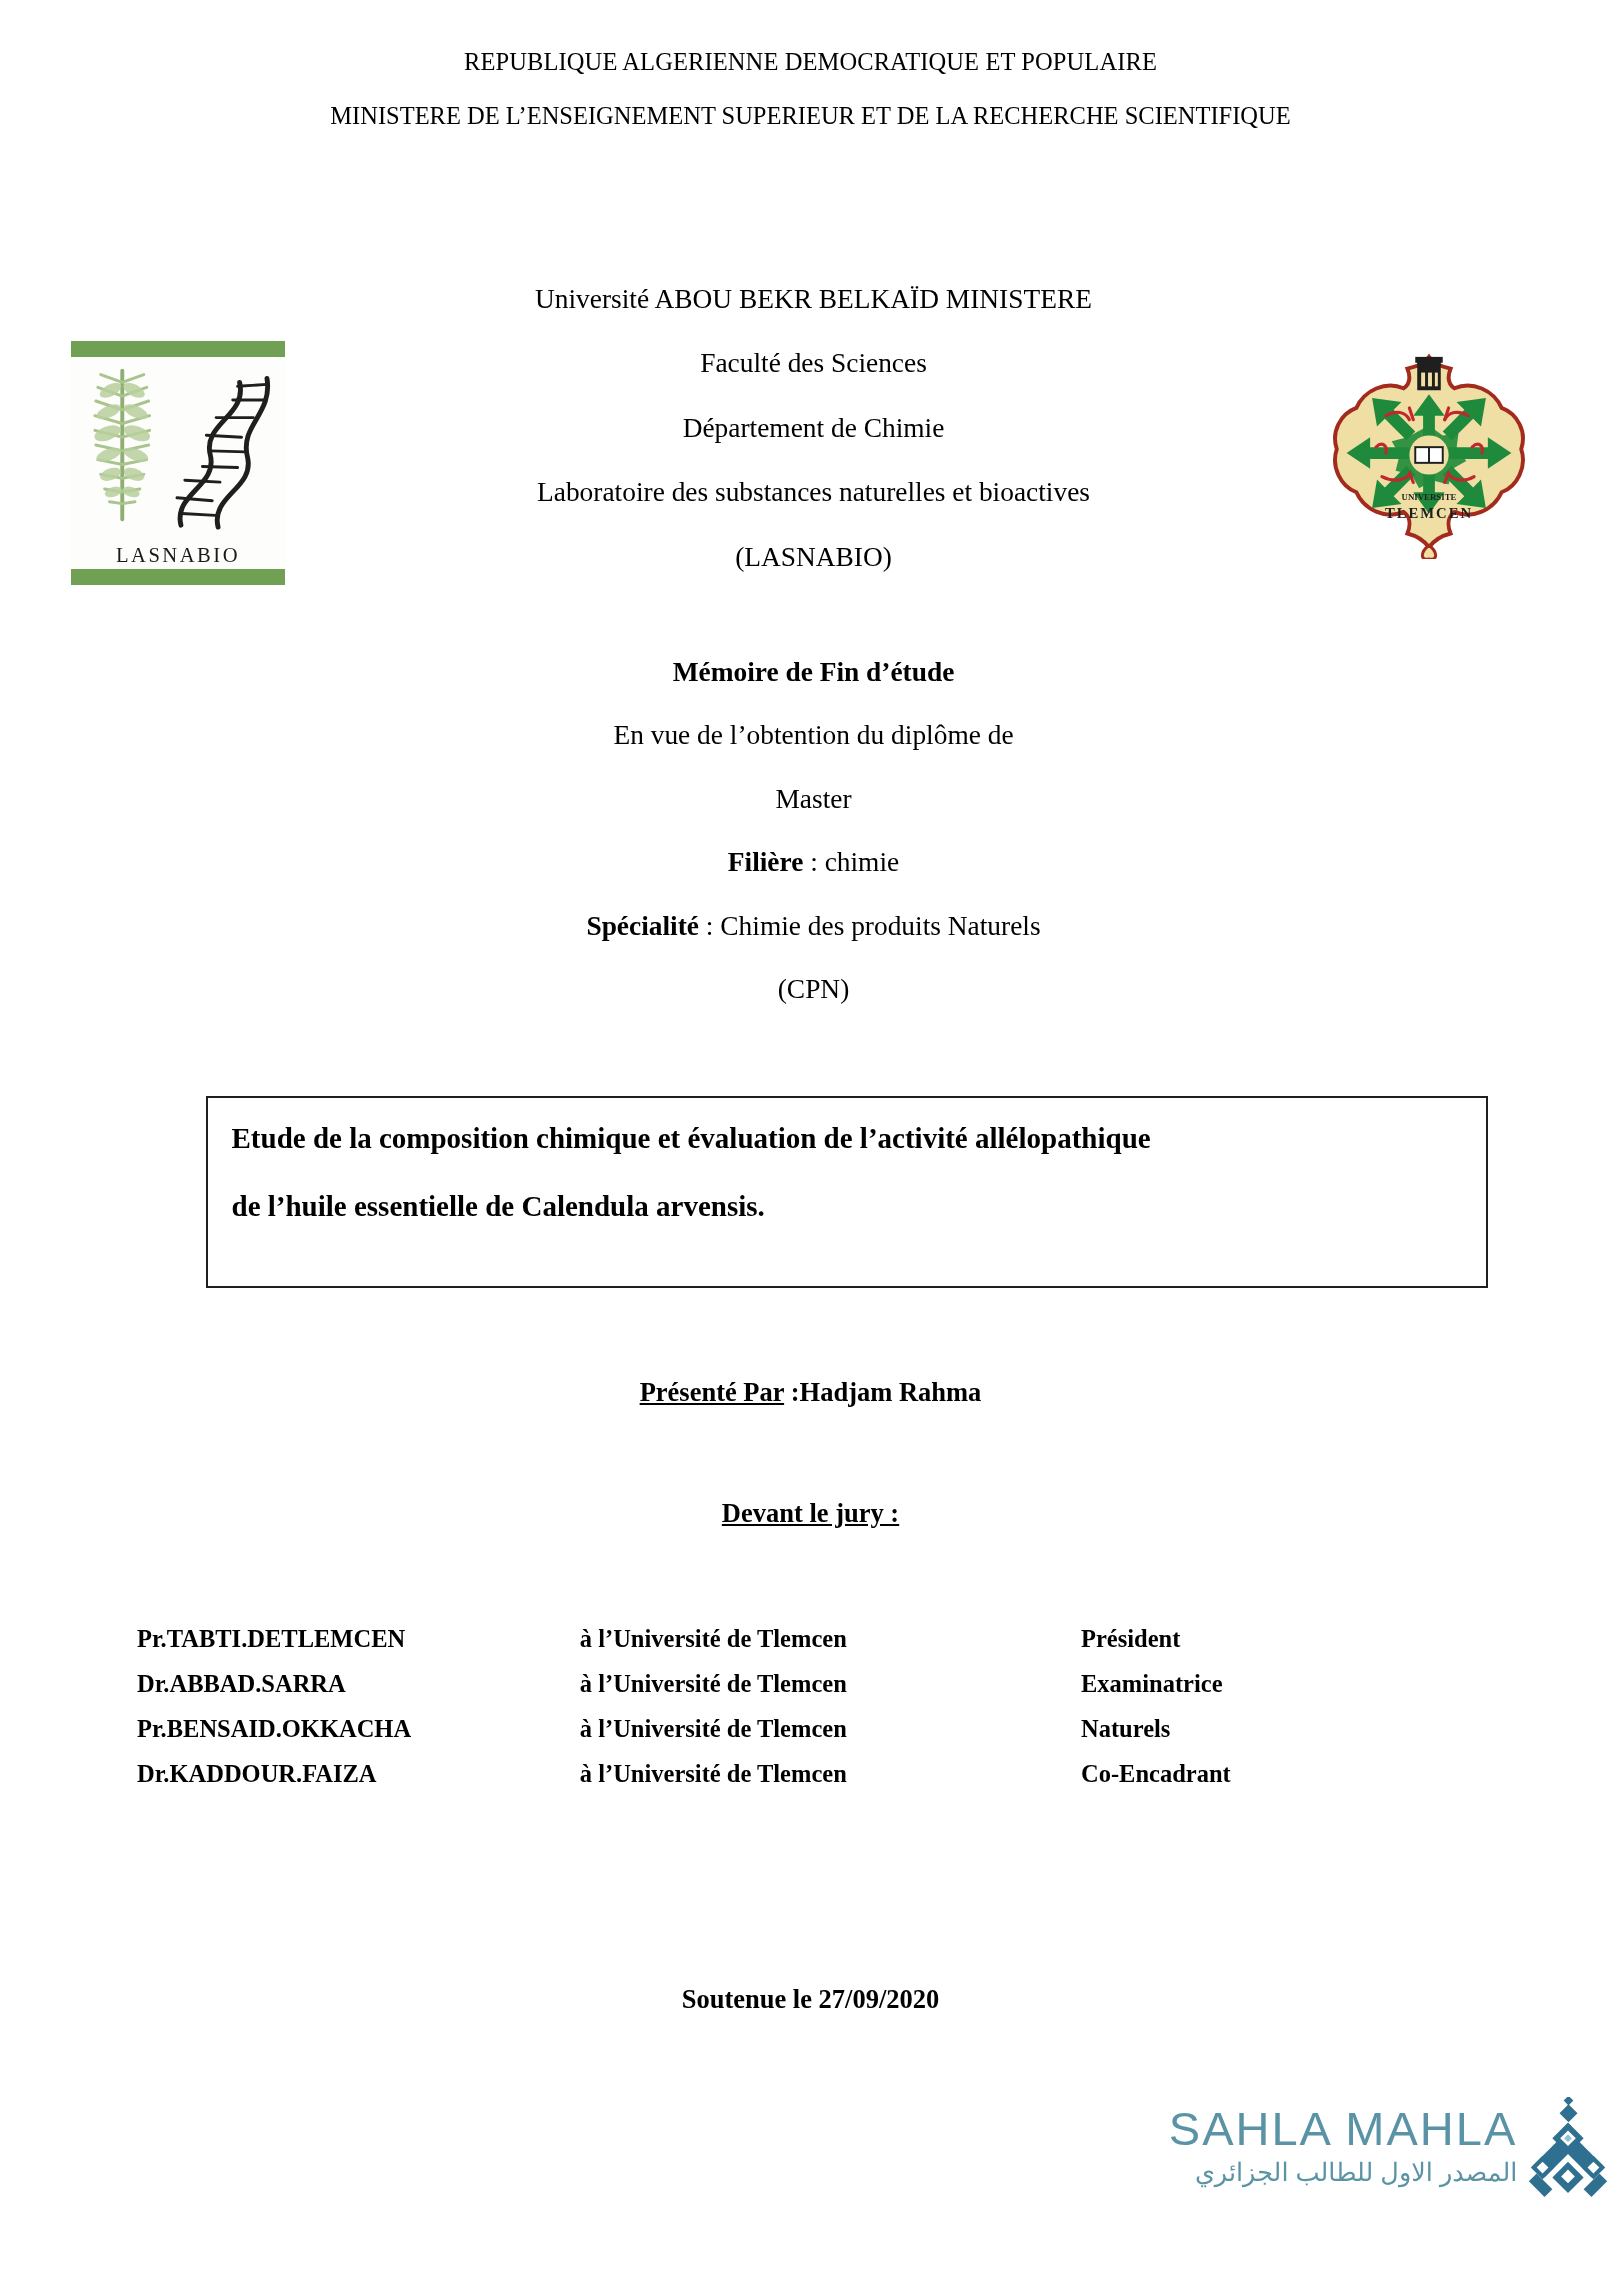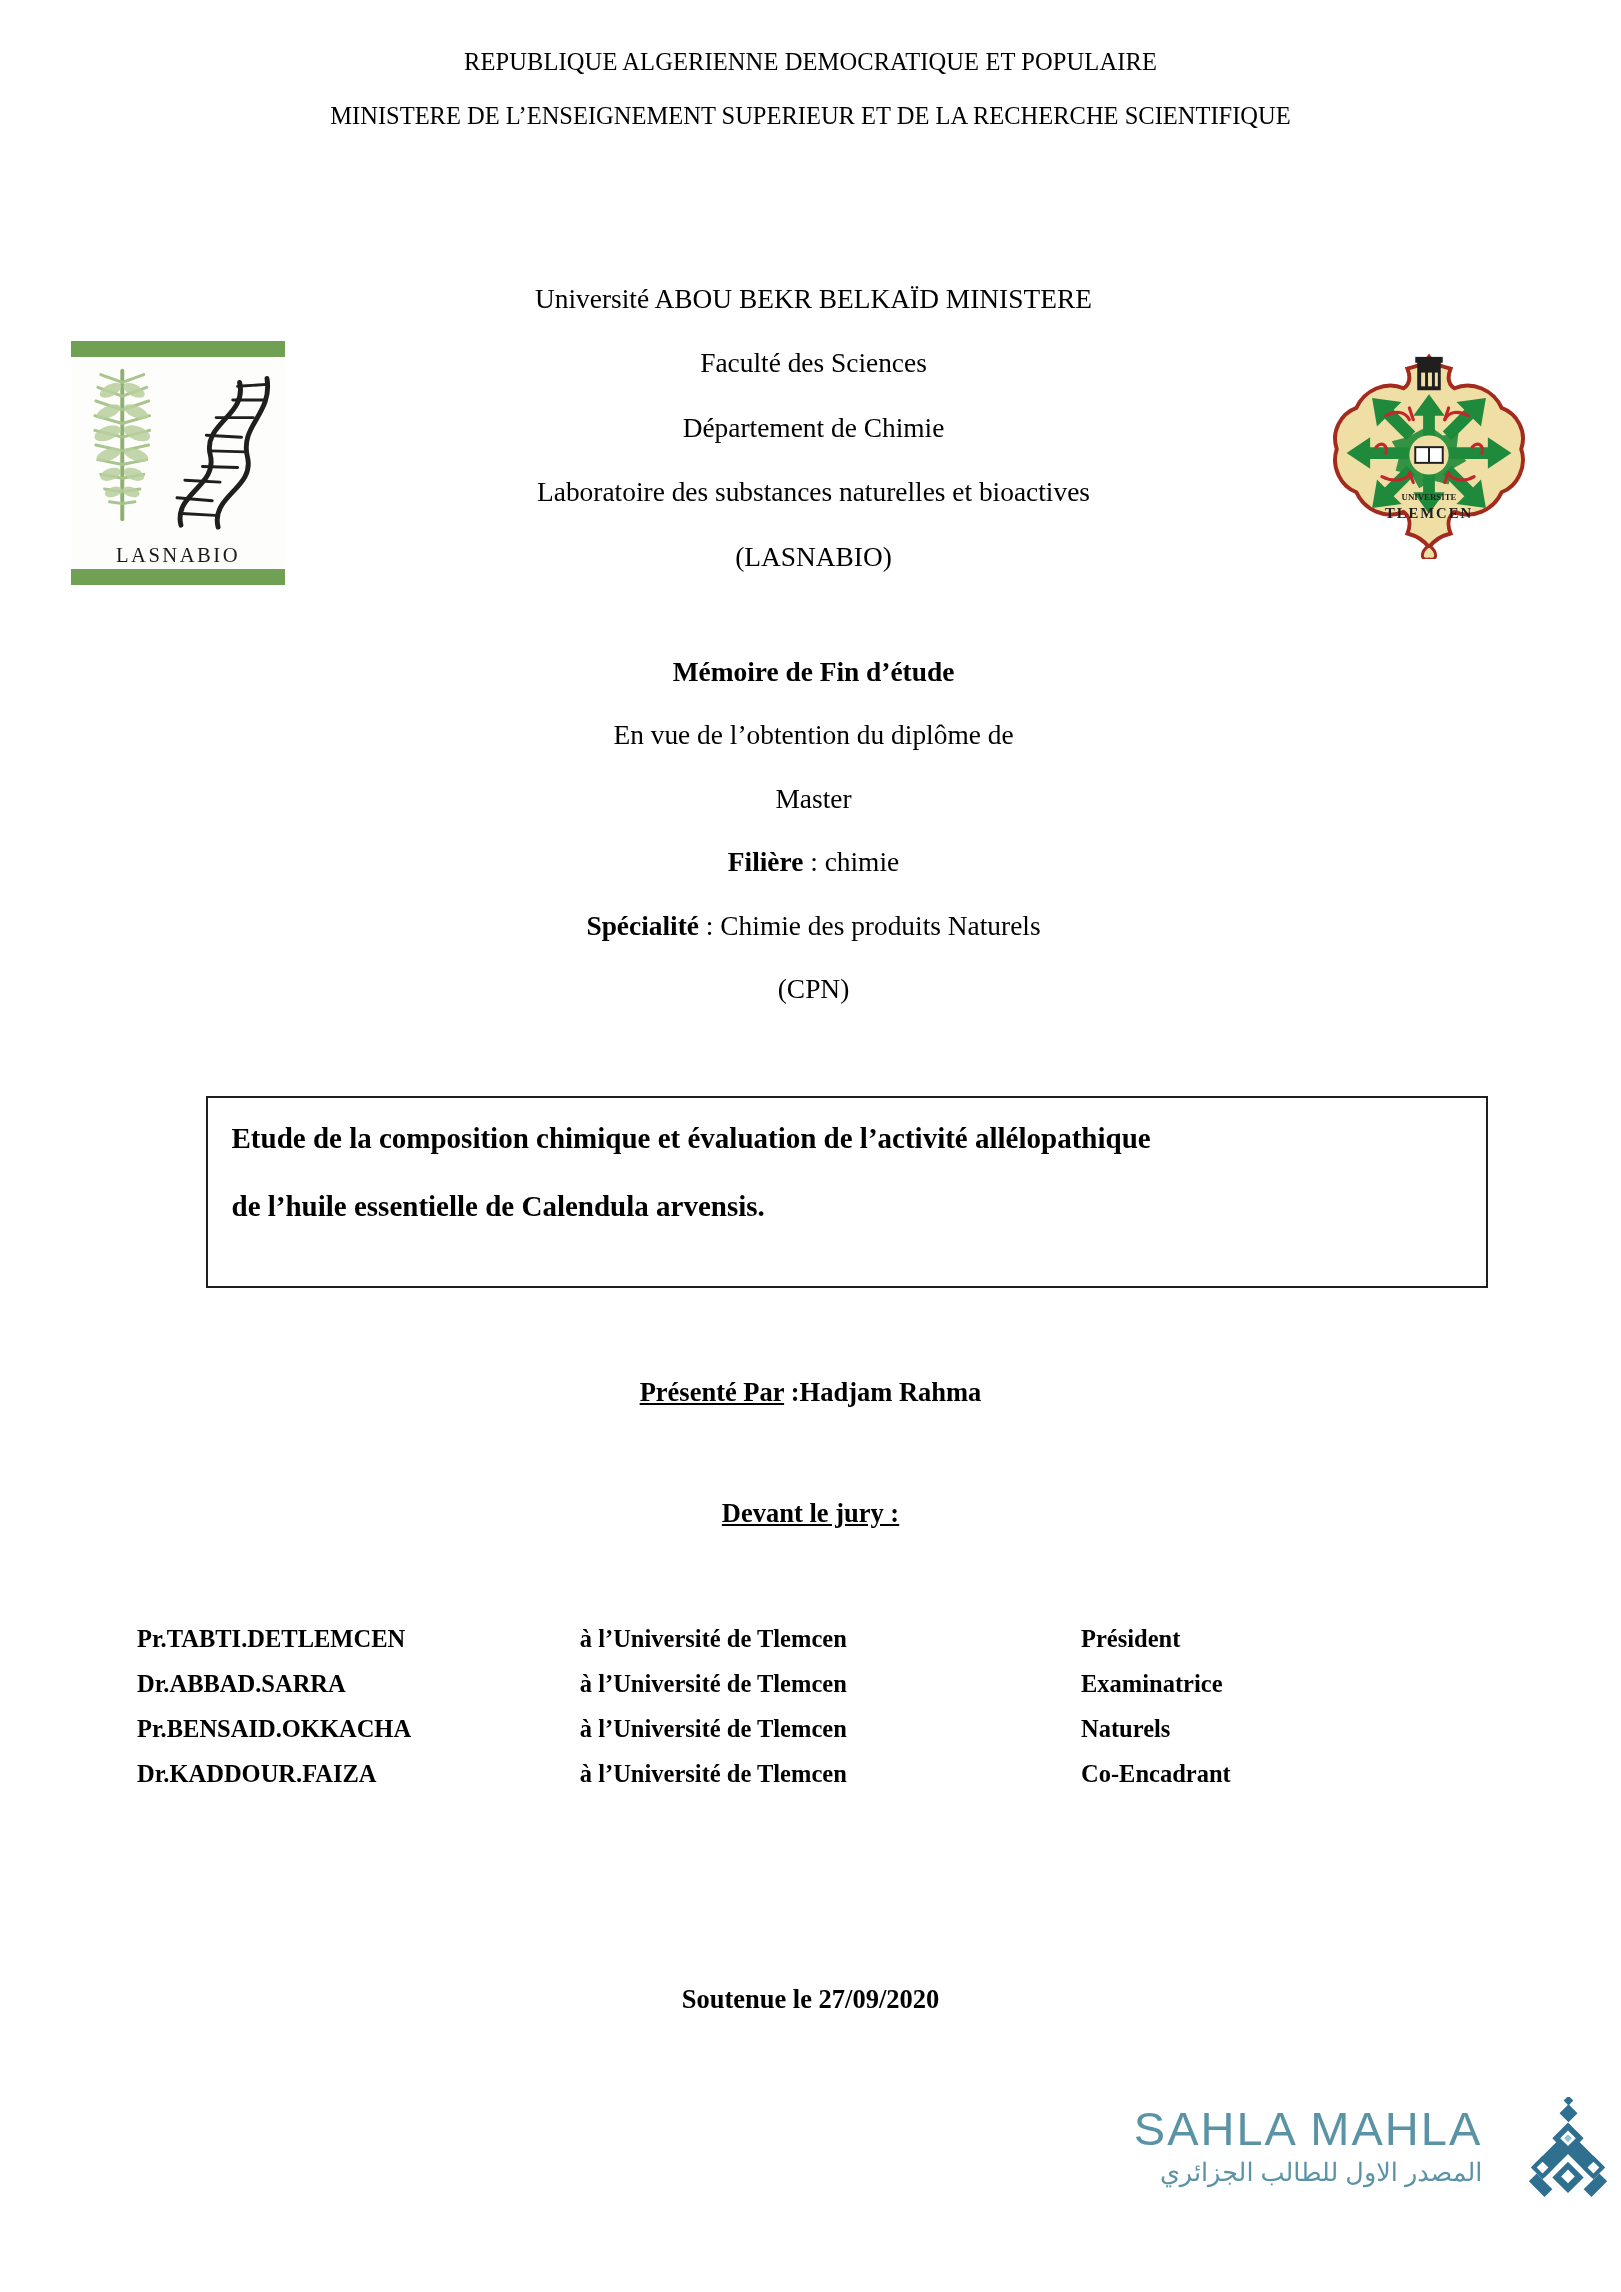--- a/index.html
+++ b/index.html
@@ -199,21 +199,20 @@
     top: 2105px;
     width: 510px;
     height: 147px;
   }
   .wm-row {
     position: absolute;
     right: 7.8px;
     top: 0;
     display: flex;
     align-items: flex-start;
-    gap: 35px;
   }
   .wm-text {
     text-align: right;
     padding-right: 5.9px;
   }
   .wm-latin {
     font-family: "Liberation Sans", sans-serif;
     font-size: 47px;
     letter-spacing: 2px;
     color: #5b93a6;

